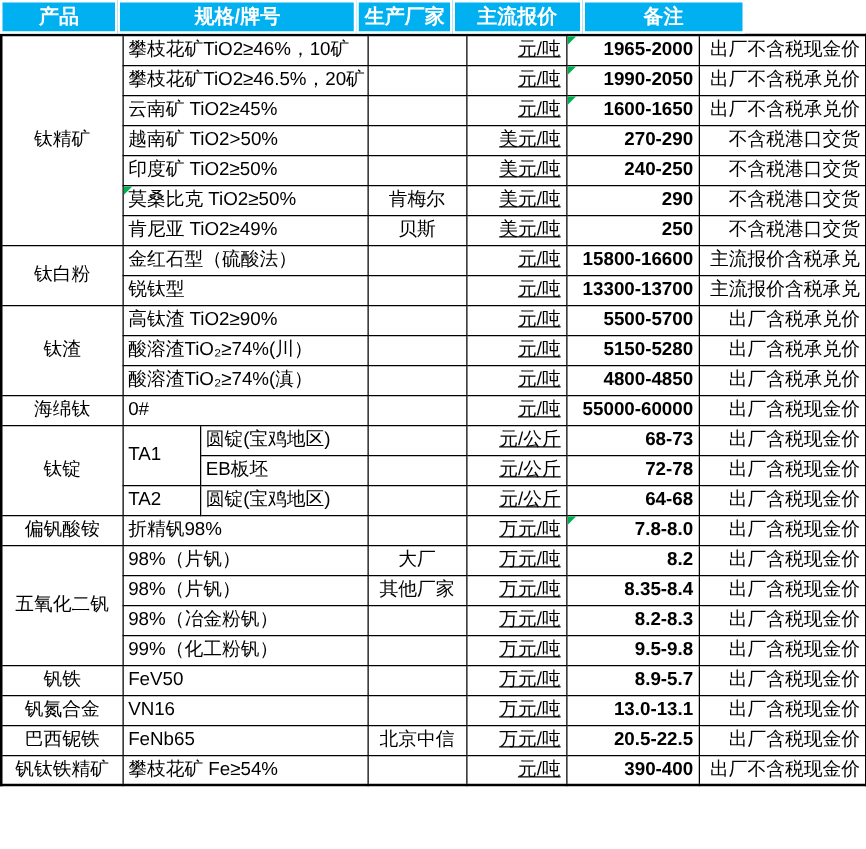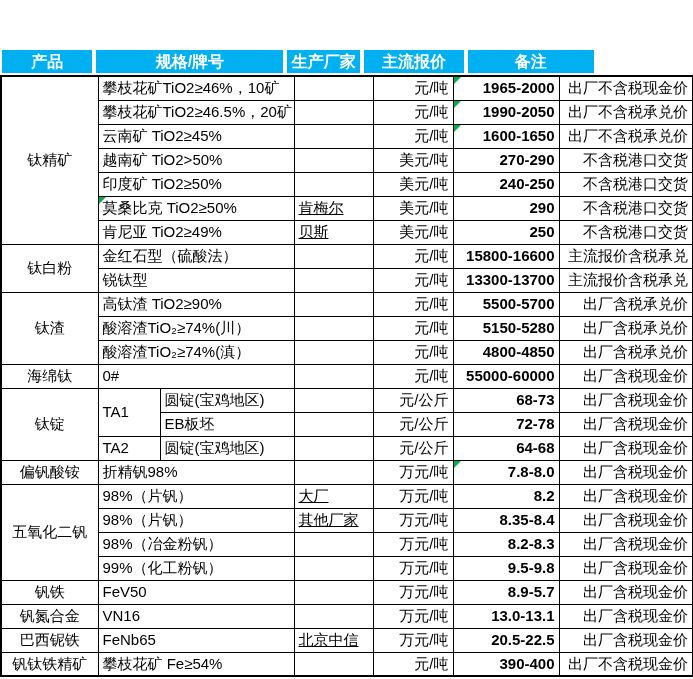--- a/index.html
+++ b/index.html
@@ -1,42 +1,42 @@
 <!DOCTYPE html>
 <html><head>
 <meta charset="utf-8">
 <style>
   html,body{margin:0;padding:0;background:#fff;}
   .wrap{
     position:relative;width:693px;height:679px;background:#ffffff;overflow:hidden;
     font-family:"Liberation Sans","DejaVu Sans",sans-serif;color:#000;
   }
   
-  .hdr{display:flex;width:596px;height:27px;box-sizing:border-box;margin-top:48px;}
+  .hdr{display:flex;width:596px;height:27px;box-sizing:border-box;}
   .hcell{
     box-sizing:border-box;background:#00B0F0;border:2px solid #ffffff;
     color:#ffffff;font-weight:bold;font-size:16px;line-height:1;
     display:flex;align-items:center;justify-content:center;white-space:nowrap;overflow:hidden;
   }
   .w1{width:97px}.w2{width:196px}.w3{width:79px}.w4{width:80px}.w5{width:106px}.w6{width:134px}
   
   table.body{
     border-collapse:collapse;table-layout:fixed;width:692px;
     border:2px solid #000;
   }
   table.body td{
     border:1px solid #000;height:24px;font-size:15px;line-height:1.1;
     padding:0 4px;overflow:hidden;white-space:nowrap;position:relative;
     vertical-align:middle;box-sizing:border-box;
   }
   td.c-product{text-align:center;padding:0 2px;margin-left:40px;}
   td.c-ta{text-align:left;}
   td.c-spec{text-align:left;}
-  td.c-mfr{padding:0 2px;text-decoration:underline;}
-  td.c-unit{text-align:right;padding-right:14px;}
+  td.c-mfr{text-align:center;padding:0 2px;}
+  td.c-unit{text-align:right;padding-right:14px;text-decoration:underline;}
   td.c-price{text-align:right;font-weight:bold;}
   td.c-note{text-align:right;padding:0 2px 0 4px;}
   .tri{
     position:absolute;top:0;left:0;width:0;height:0;
     border-top:7px solid #00B050;border-right:7px solid transparent;
   }
 </style>
 </head>
 <body>
 

